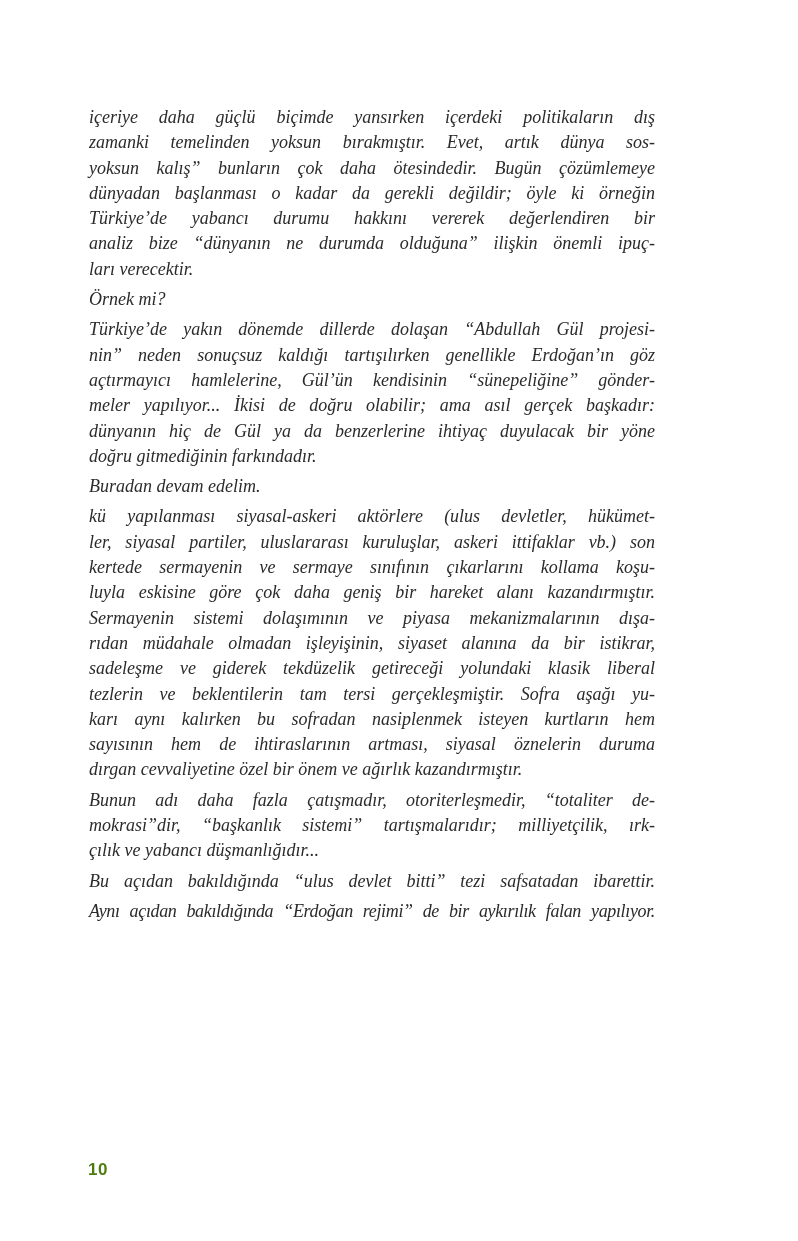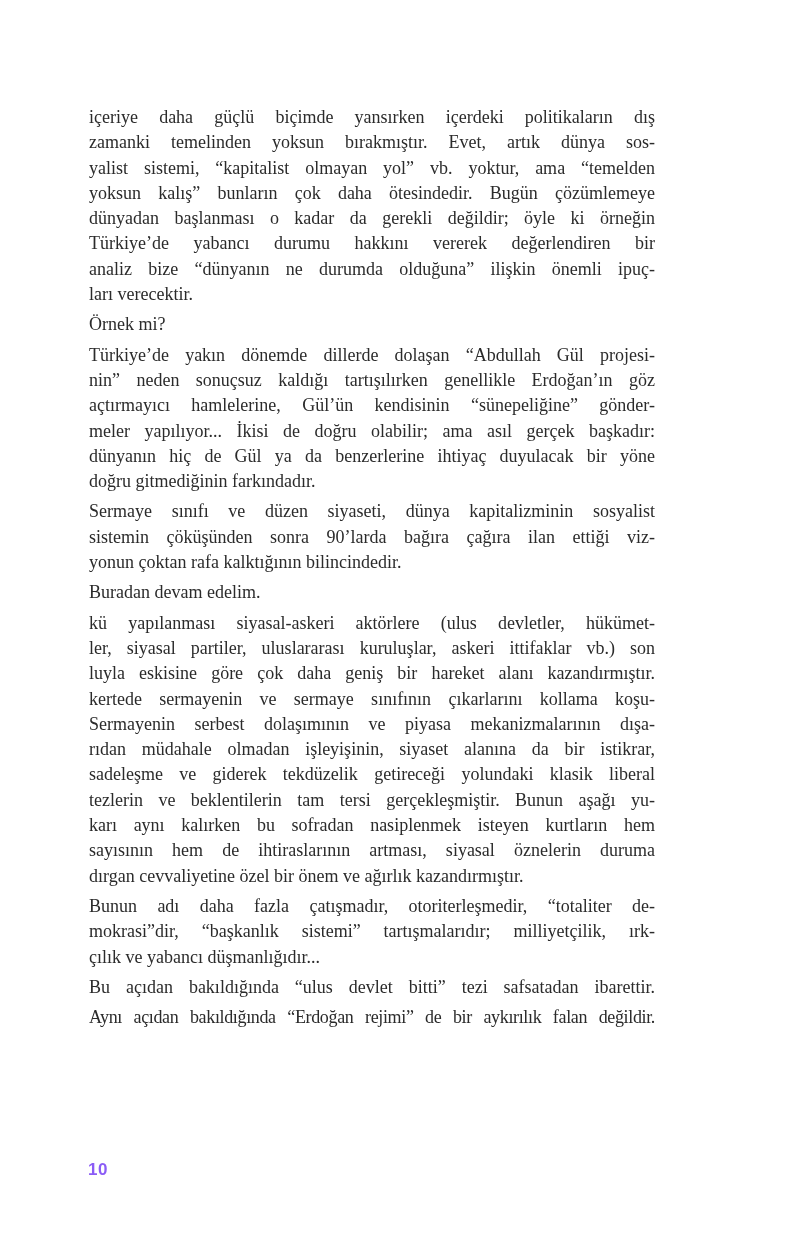--- a/index.html
+++ b/index.html
@@ -25,110 +25,104 @@
     position: absolute;
     left: 89px;
     top: 105px;
     width: 566px;
     font-family: "Liberation Serif", "DejaVu Serif", serif;
     font-size: 18px;
     line-height: 25.3px;
     color: var(--ink);
     text-rendering: optimizeLegibility;
   }
-  p.para { margin: 0 0 5px 0; }
+  p.para { margin: 0 0 5px 0; font-style: italic; }
   p.para:last-child { margin-bottom: 0; }
   .ln {
     display: block;
     text-align: justify;
     white-space: normal;
   }
   .j { text-align-last: justify; }
   .l { text-align-last: left; }
   .tight {
     letter-spacing: -0.35px;
     word-spacing: -0.6px;
   }
   .page-num {
     position: absolute;
     left: 88px;
     top: 1160px;
     font-family: "Liberation Sans", "DejaVu Sans", sans-serif;
     font-size: 17px;
     font-weight: 700;
     letter-spacing: 0.5px;
-    color: #8b5cf6;
+    color: #4d7c0f;
   }
 </style>
 </head>
 <body>
 
 <div class="page">
 
   <main class="text-block">
 
     <p class="para">
       <span class="ln j">içeriye daha güçlü biçimde yansırken içerdeki politikaların dış</span>
       <span class="ln j">zamanki temelinden yoksun bırakmıştır. Evet, artık dünya sos-</span>
-      <span class="ln j">yalist sistemi, “kapitalist olmayan yol” vb. yoktur, ama “temelden</span>
       <span class="ln j">yoksun kalış” bunların çok daha ötesindedir. Bugün çözümlemeye</span>
       <span class="ln j">dünyadan başlanması o kadar da gerekli değildir; öyle ki örneğin</span>
       <span class="ln j">Türkiye’de yabancı durumu hakkını vererek değerlendiren bir</span>
       <span class="ln j">analiz bize “dünyanın ne durumda olduğuna” ilişkin önemli ipuç-</span>
       <span class="ln l">ları verecektir.</span>
     </p>
 
     <p class="para">
       <span class="ln l">Örnek mi?</span>
     </p>
 
     <p class="para">
       <span class="ln j">Türkiye’de yakın dönemde dillerde dolaşan “Abdullah Gül projesi-</span>
       <span class="ln j">nin” neden sonuçsuz kaldığı tartışılırken genellikle Erdoğan’ın göz</span>
       <span class="ln j">açtırmayıcı hamlelerine, Gül’ün kendisinin “sünepeliğine” gönder-</span>
       <span class="ln j">meler yapılıyor... İkisi de doğru olabilir; ama asıl gerçek başkadır:</span>
       <span class="ln j">dünyanın hiç de Gül ya da benzerlerine ihtiyaç duyulacak bir yöne</span>
       <span class="ln l">doğru gitmediğinin farkındadır.</span>
     </p>
 
-    <p class="para">
-      <span class="ln j">Sermaye sınıfı ve düzen siyaseti, dünya kapitalizminin sosyalist</span>
-      <span class="ln j">sistemin çöküşünden sonra 90’larda bağıra çağıra ilan ettiği viz-</span>
-      <span class="ln l">yonun çoktan rafa kalktığının bilincindedir.</span>
-    </p>
 
     <p class="para">
       <span class="ln l">Buradan devam edelim.</span>
     </p>
 
     <p class="para">
       <span class="ln j">kü yapılanması siyasal-askeri aktörlere (ulus devletler, hükümet-</span>
       <span class="ln j">ler, siyasal partiler, uluslararası kuruluşlar, askeri ittifaklar vb.) son</span>
+      <span class="ln j">kertede sermayenin ve sermaye sınıfının çıkarlarını kollama koşu-</span>
       <span class="ln j">luyla eskisine göre çok daha geniş bir hareket alanı kazandırmıştır.</span>
-      <span class="ln j">kertede sermayenin ve sermaye sınıfının çıkarlarını kollama koşu-</span>
-      <span class="ln j">Sermayenin serbest dolaşımının ve piyasa mekanizmalarının dışa-</span>
+      <span class="ln j">Sermayenin sistemi dolaşımının ve piyasa mekanizmalarının dışa-</span>
       <span class="ln j">rıdan müdahale olmadan işleyişinin, siyaset alanına da bir istikrar,</span>
       <span class="ln j">sadeleşme ve giderek tekdüzelik getireceği yolundaki klasik liberal</span>
-      <span class="ln j">tezlerin ve beklentilerin tam tersi gerçekleşmiştir. Bunun aşağı yu-</span>
+      <span class="ln j">tezlerin ve beklentilerin tam tersi gerçekleşmiştir. Sofra aşağı yu-</span>
       <span class="ln j">karı aynı kalırken bu sofradan nasiplenmek isteyen kurtların hem</span>
       <span class="ln j">sayısının hem de ihtiraslarının artması, siyasal öznelerin duruma</span>
       <span class="ln l">dırgan cevvaliyetine özel bir önem ve ağırlık kazandırmıştır.</span>
     </p>
 
     <p class="para">
       <span class="ln j">Bunun adı daha fazla çatışmadır, otoriterleşmedir, “totaliter de-</span>
       <span class="ln j">mokrasi”dir, “başkanlık sistemi” tartışmalarıdır; milliyetçilik, ırk-</span>
       <span class="ln l">çılık ve yabancı düşmanlığıdır...</span>
     </p>
 
     <p class="para">
       <span class="ln j">Bu açıdan bakıldığında “ulus devlet bitti” tezi safsatadan ibarettir.</span>
     </p>
 
     <p class="para">
-      <span class="ln j tight">Aynı açıdan bakıldığında “Erdoğan rejimi” de bir aykırılık falan değildir.</span>
+      <span class="ln j tight">Aynı açıdan bakıldığında “Erdoğan rejimi” de bir aykırılık falan yapılıyor.</span>
     </p>
 
   </main>
 
   <div class="page-num">10</div>
 
 </div>
 
 </body></html>

